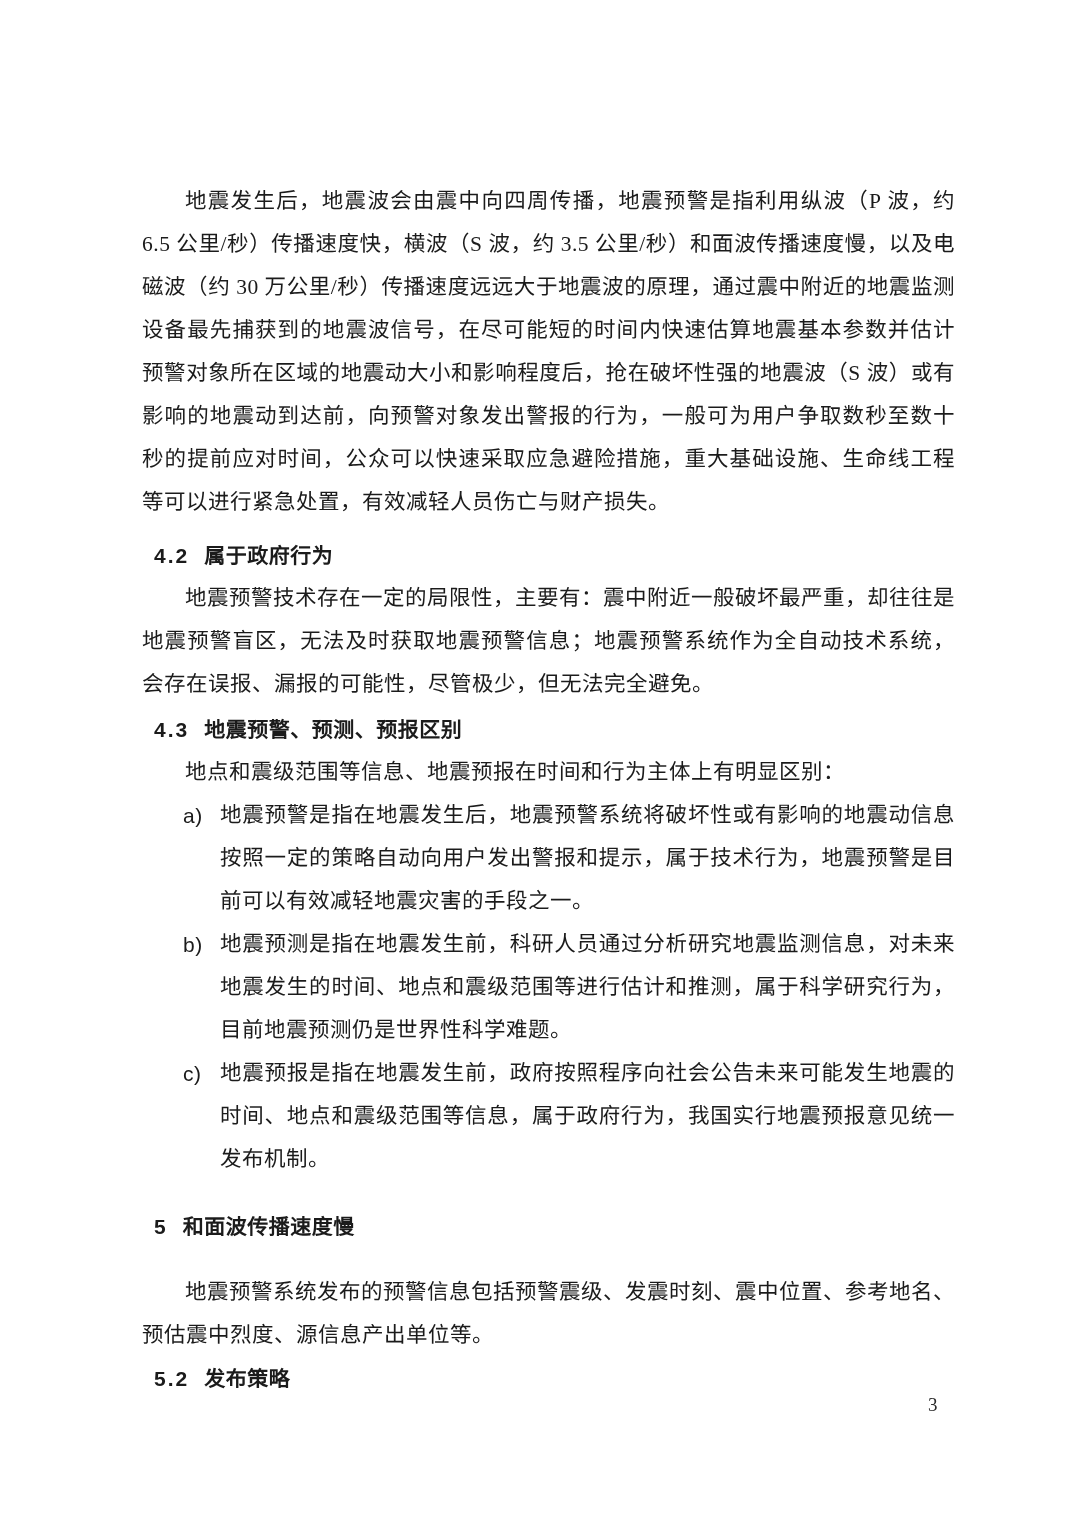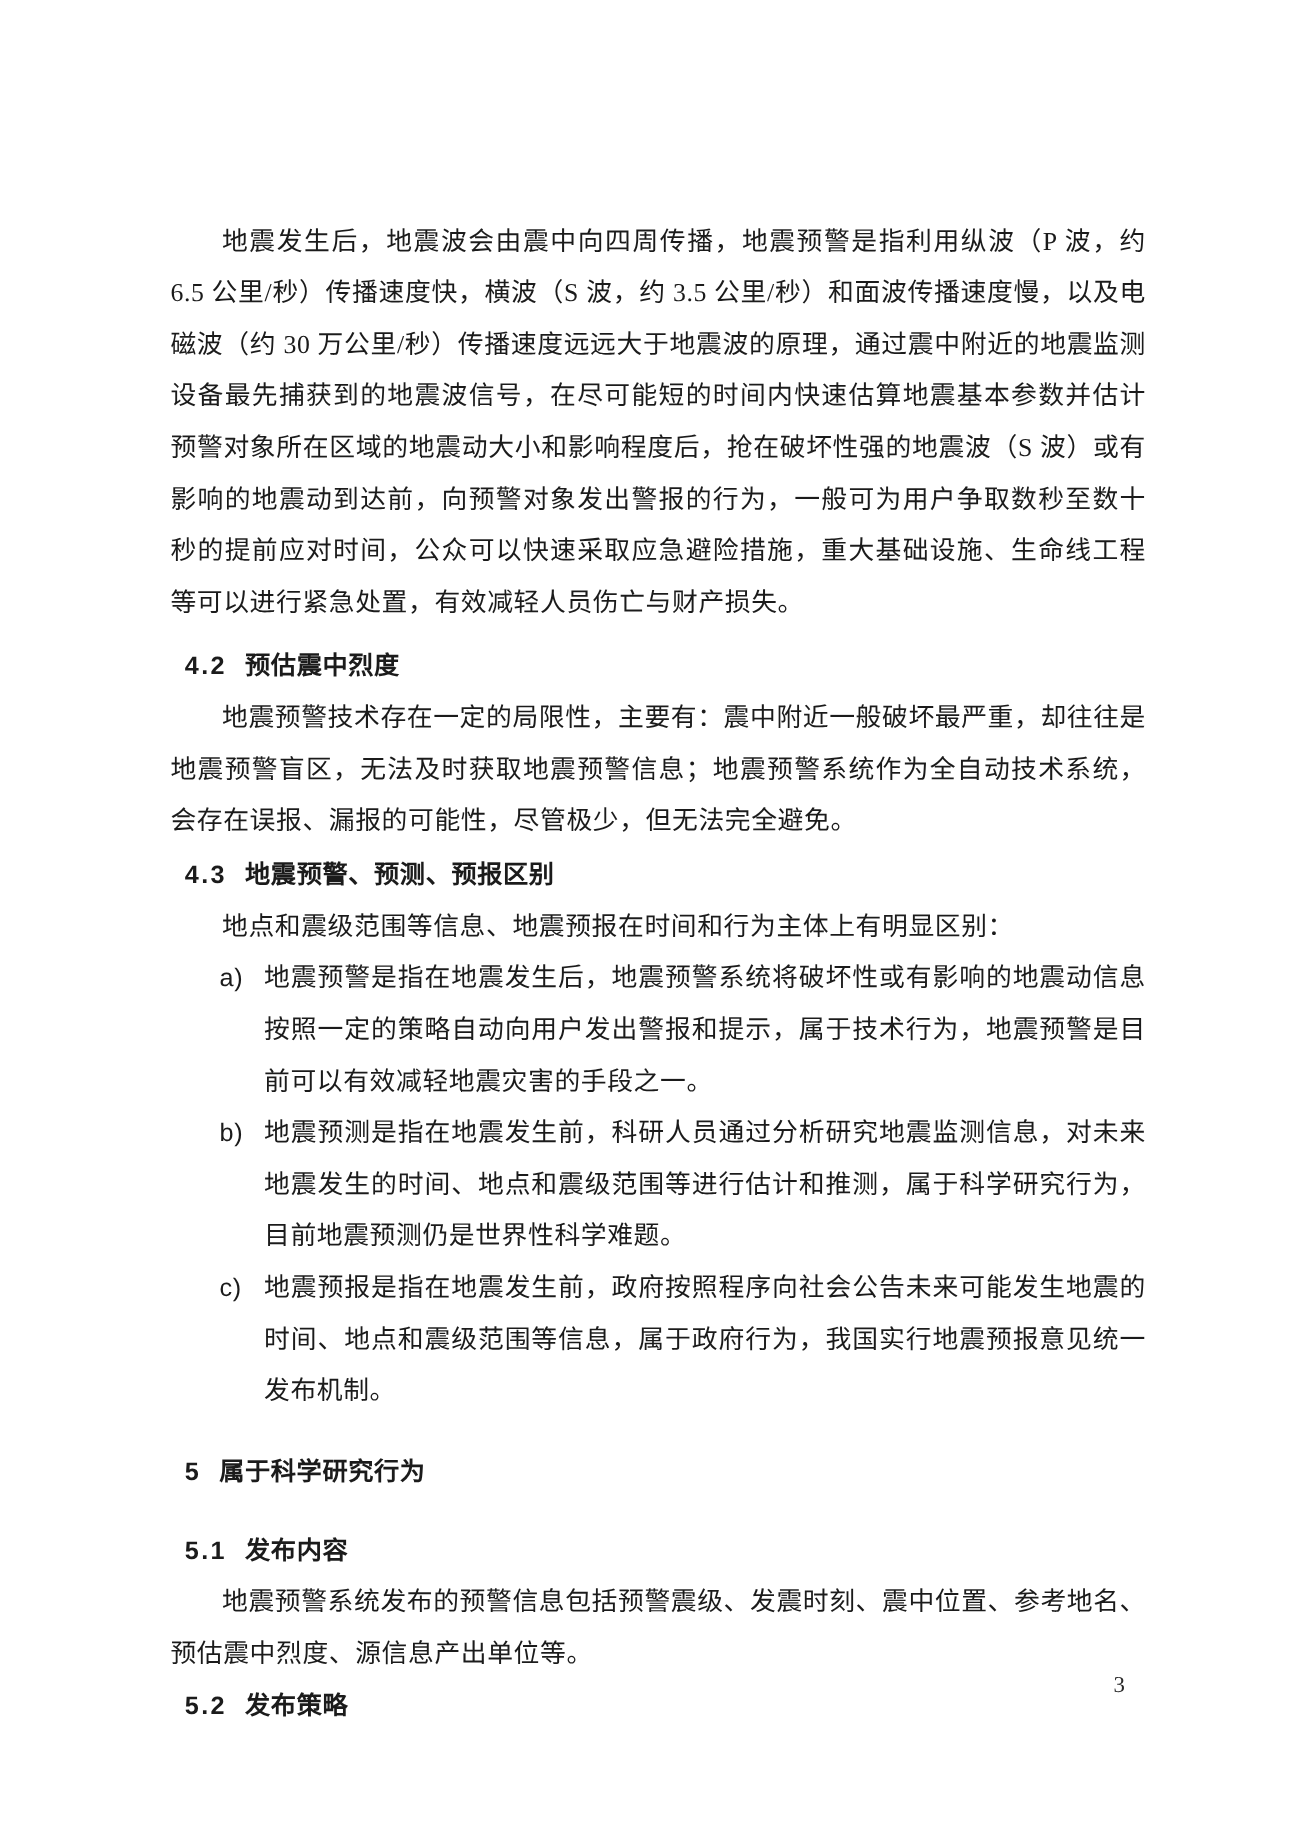--- a/index.html
+++ b/index.html
@@ -67,21 +67,21 @@
 </head>
 <body>
 
 <div class="page">
   <div class="content">
 
     <p class="body-para indent">地震发生后，地震波会由震中向四周传播，地震预警是指利用纵波（P 波，约 6.5 公里/秒）传播速度快，横波（S 波，约 3.5 公里/秒）和面波传播速度慢，以及电磁波（约 30 万公里/秒）传播速度远远大于地震波的原理，通过震中附近的地震监测设备最先捕获到的地震波信号，在尽可能短的时间内快速估算地震基本参数并估计预警对象所在区域的地震动大小和影响程度后，抢在破坏性强的地震波（S 波）或有影响的地震动到达前，向预警对象发出警报的行为，一般可为用户争取数秒至数十秒的提前应对时间，公众可以快速采取应急避险措施，重大基础设施、生命线工程等可以进行紧急处置，有效减轻人员伤亡与财产损失。</p>
 
     <h2 class="heading h-4-2">
       <span class="h-num">4.2</span>
-      <span class="h-title">预估震中烈度</span>
+      <span class="h-title">属于政府行为</span>
     </h2>
 
     <p class="body-para indent">地震预警技术存在一定的局限性，主要有：震中附近一般破坏最严重，却往往是地震预警盲区，无法及时获取地震预警信息；地震预警系统作为全自动技术系统，会存在误报、漏报的可能性，尽管极少，但无法完全避免。</p>
 
     <h2 class="heading h-4-3">
       <span class="h-num">4.3</span>
       <span class="h-title">地震预警、预测、预报区别</span>
     </h2>
 
     <p class="body-para indent">地点和震级范围等信息、地震预报在时间和行为主体上有明显区别：</p>
@@ -96,27 +96,23 @@
       <span>地震预测是指在地震发生前，科研人员通过分析研究地震监测信息，对未来地震发生的时间、地点和震级范围等进行估计和推测，属于科学研究行为，目前地震预测仍是世界性科学难题。</span>
     </div>
 
     <div class="list-item">
       <span class="list-label">c)</span>
       <span>地震预报是指在地震发生前，政府按照程序向社会公告未来可能发生地震的时间、地点和震级范围等信息，属于政府行为，我国实行地震预报意见统一发布机制。</span>
     </div>
 
     <h1 class="heading h-5">
       <span class="h-num">5</span>
-      <span class="h-title">属于科学研究行为</span>
+      <span class="h-title">和面波传播速度慢</span>
     </h1>
 
-    <h2 class="heading h-5-1">
-      <span class="h-num">5.1</span>
-      <span class="h-title">发布内容</span>
-    </h2>
 
     <p class="body-para indent">地震预警系统发布的预警信息包括预警震级、发震时刻、震中位置、参考地名、预估震中烈度、源信息产出单位等。</p>
 
     <h2 class="heading h-5-2">
       <span class="h-num">5.2</span>
       <span class="h-title">发布策略</span>
     </h2>
 
   </div>
 

